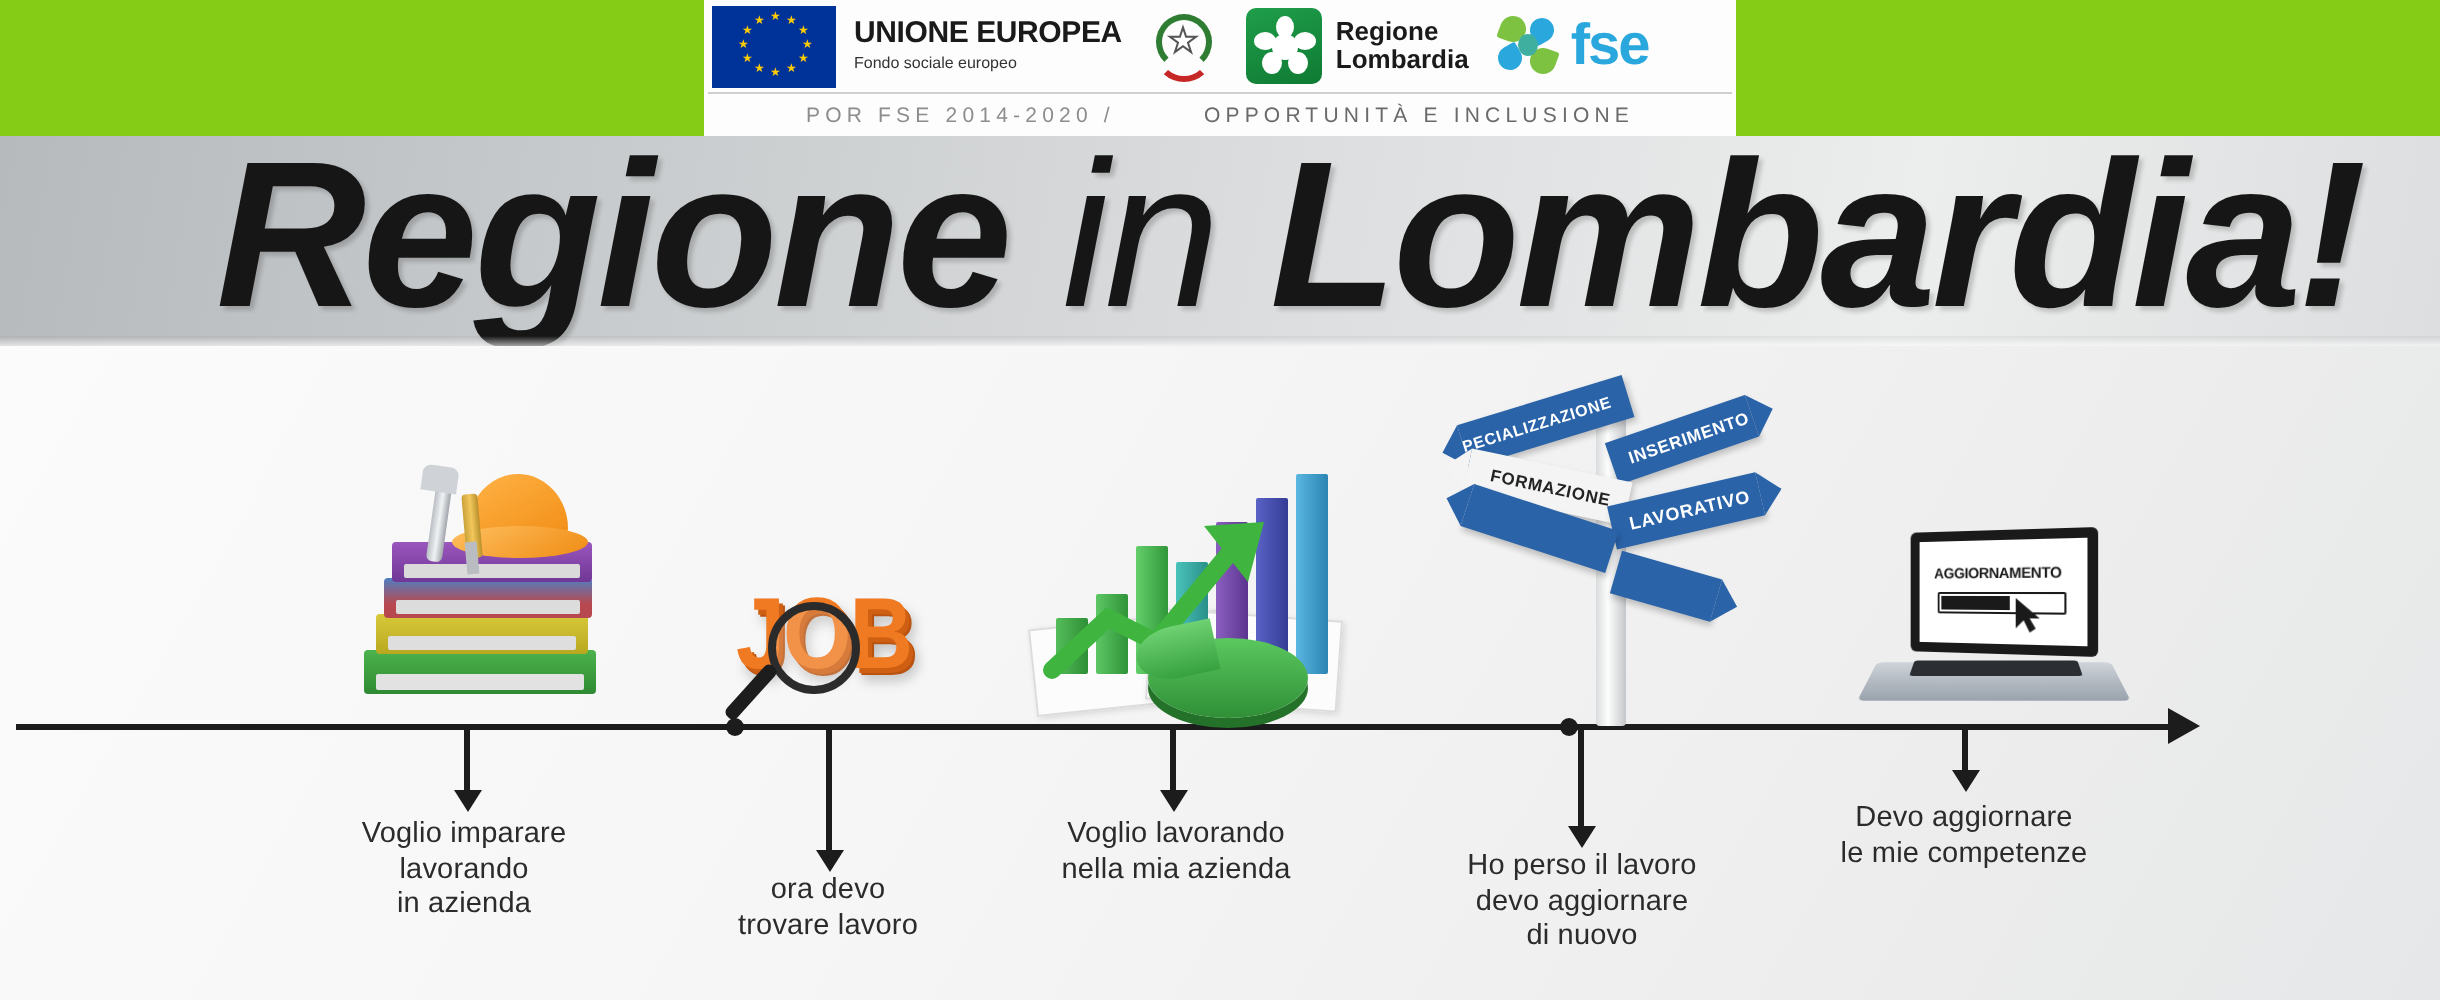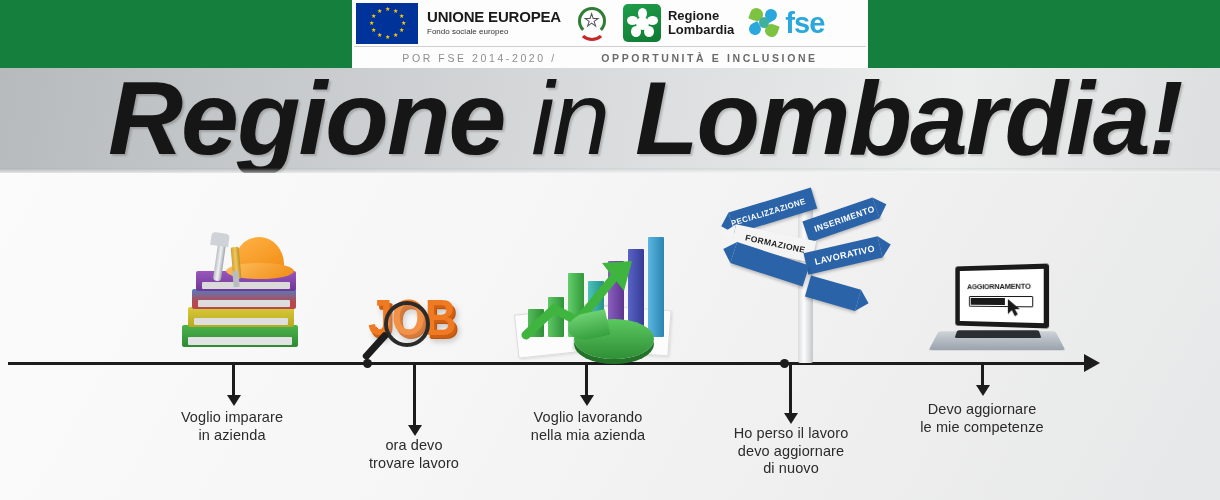--- a/index.html
+++ b/index.html
@@ -6,21 +6,21 @@
   html,body { width:1220px; height:500px; overflow:hidden; }
   body {
     font-family:"Liberation Sans", sans-serif;
     background:#ffffff;
     position:relative;
   }
 
   
   #logo-bar{
     position:absolute; left:0; top:0; width:1220px; height:68px;
-    background:#15803d;
+    background:#84cc16;
   }
   .logo-strip{
     position:absolute; left:352px; top:0; width:516px; height:68px;
     background:#fdfdfd;
     display:flex; flex-direction:column;
   }
   .logo-row{
     height:46px; display:flex; align-items:center; gap:14px;
     padding-left:4px;
   }
@@ -78,21 +78,21 @@
     text-align:right;
   }
   .logo-divider{ height:1px; background:#cfcfcf; margin:0 2px; }
   .subtitle-row{
     flex:1; display:flex; align-items:center; justify-content:center;
     background:#fdfdfd;
   }
   .subtitle-txt{
     font-size:10.5px; color:#8d8d8d; letter-spacing:2.6px;
   }
-  .subtitle-txt b{ color:#6a6a6a; font-weight:bold;margin-left:39px; }
+  .subtitle-txt b{ color:#6a6a6a; font-weight:normal;margin-left:39px; }
 
   
   #title-band{
     position:absolute; left:0; top:68px; width:1220px; height:105px;
     background:linear-gradient(100deg,#b7babd 0%,#c6c9cb 22%,#dddfe0 55%,#eceded 78%,#dcdedf 100%);
     overflow:hidden;
   }
   #title-band:after{
     content:""; position:absolute; left:0; right:0; bottom:0; height:5px;
     background:linear-gradient(to bottom,rgba(0,0,0,.05),rgba(255,255,255,.6));
@@ -409,20 +409,21 @@
   <div class="tick-head" style="left:580px;top:222px"></div>
 
   <div class="tick" style="left:789px;height:50px"></div>
   <div class="tick-head" style="left:784px;top:240px"></div>
 
   <div class="tick" style="left:981px;height:22px"></div>
   <div class="tick-head" style="left:976px;top:212px"></div>
 
   <div class="caption" style="left:152px;top:236px;width:160px">
     <div>Voglio imparare</div>
+    <div>lavorando</div>
     <div>in azienda</div>
   </div>
 
   <div class="caption" style="left:330px;top:264px;width:168px">
     <div>ora devo</div>
     <div>trovare lavoro</div>
   </div>
 
   <div class="caption" style="left:500px;top:236px;width:176px">
     <div>Voglio lavorando</div>

